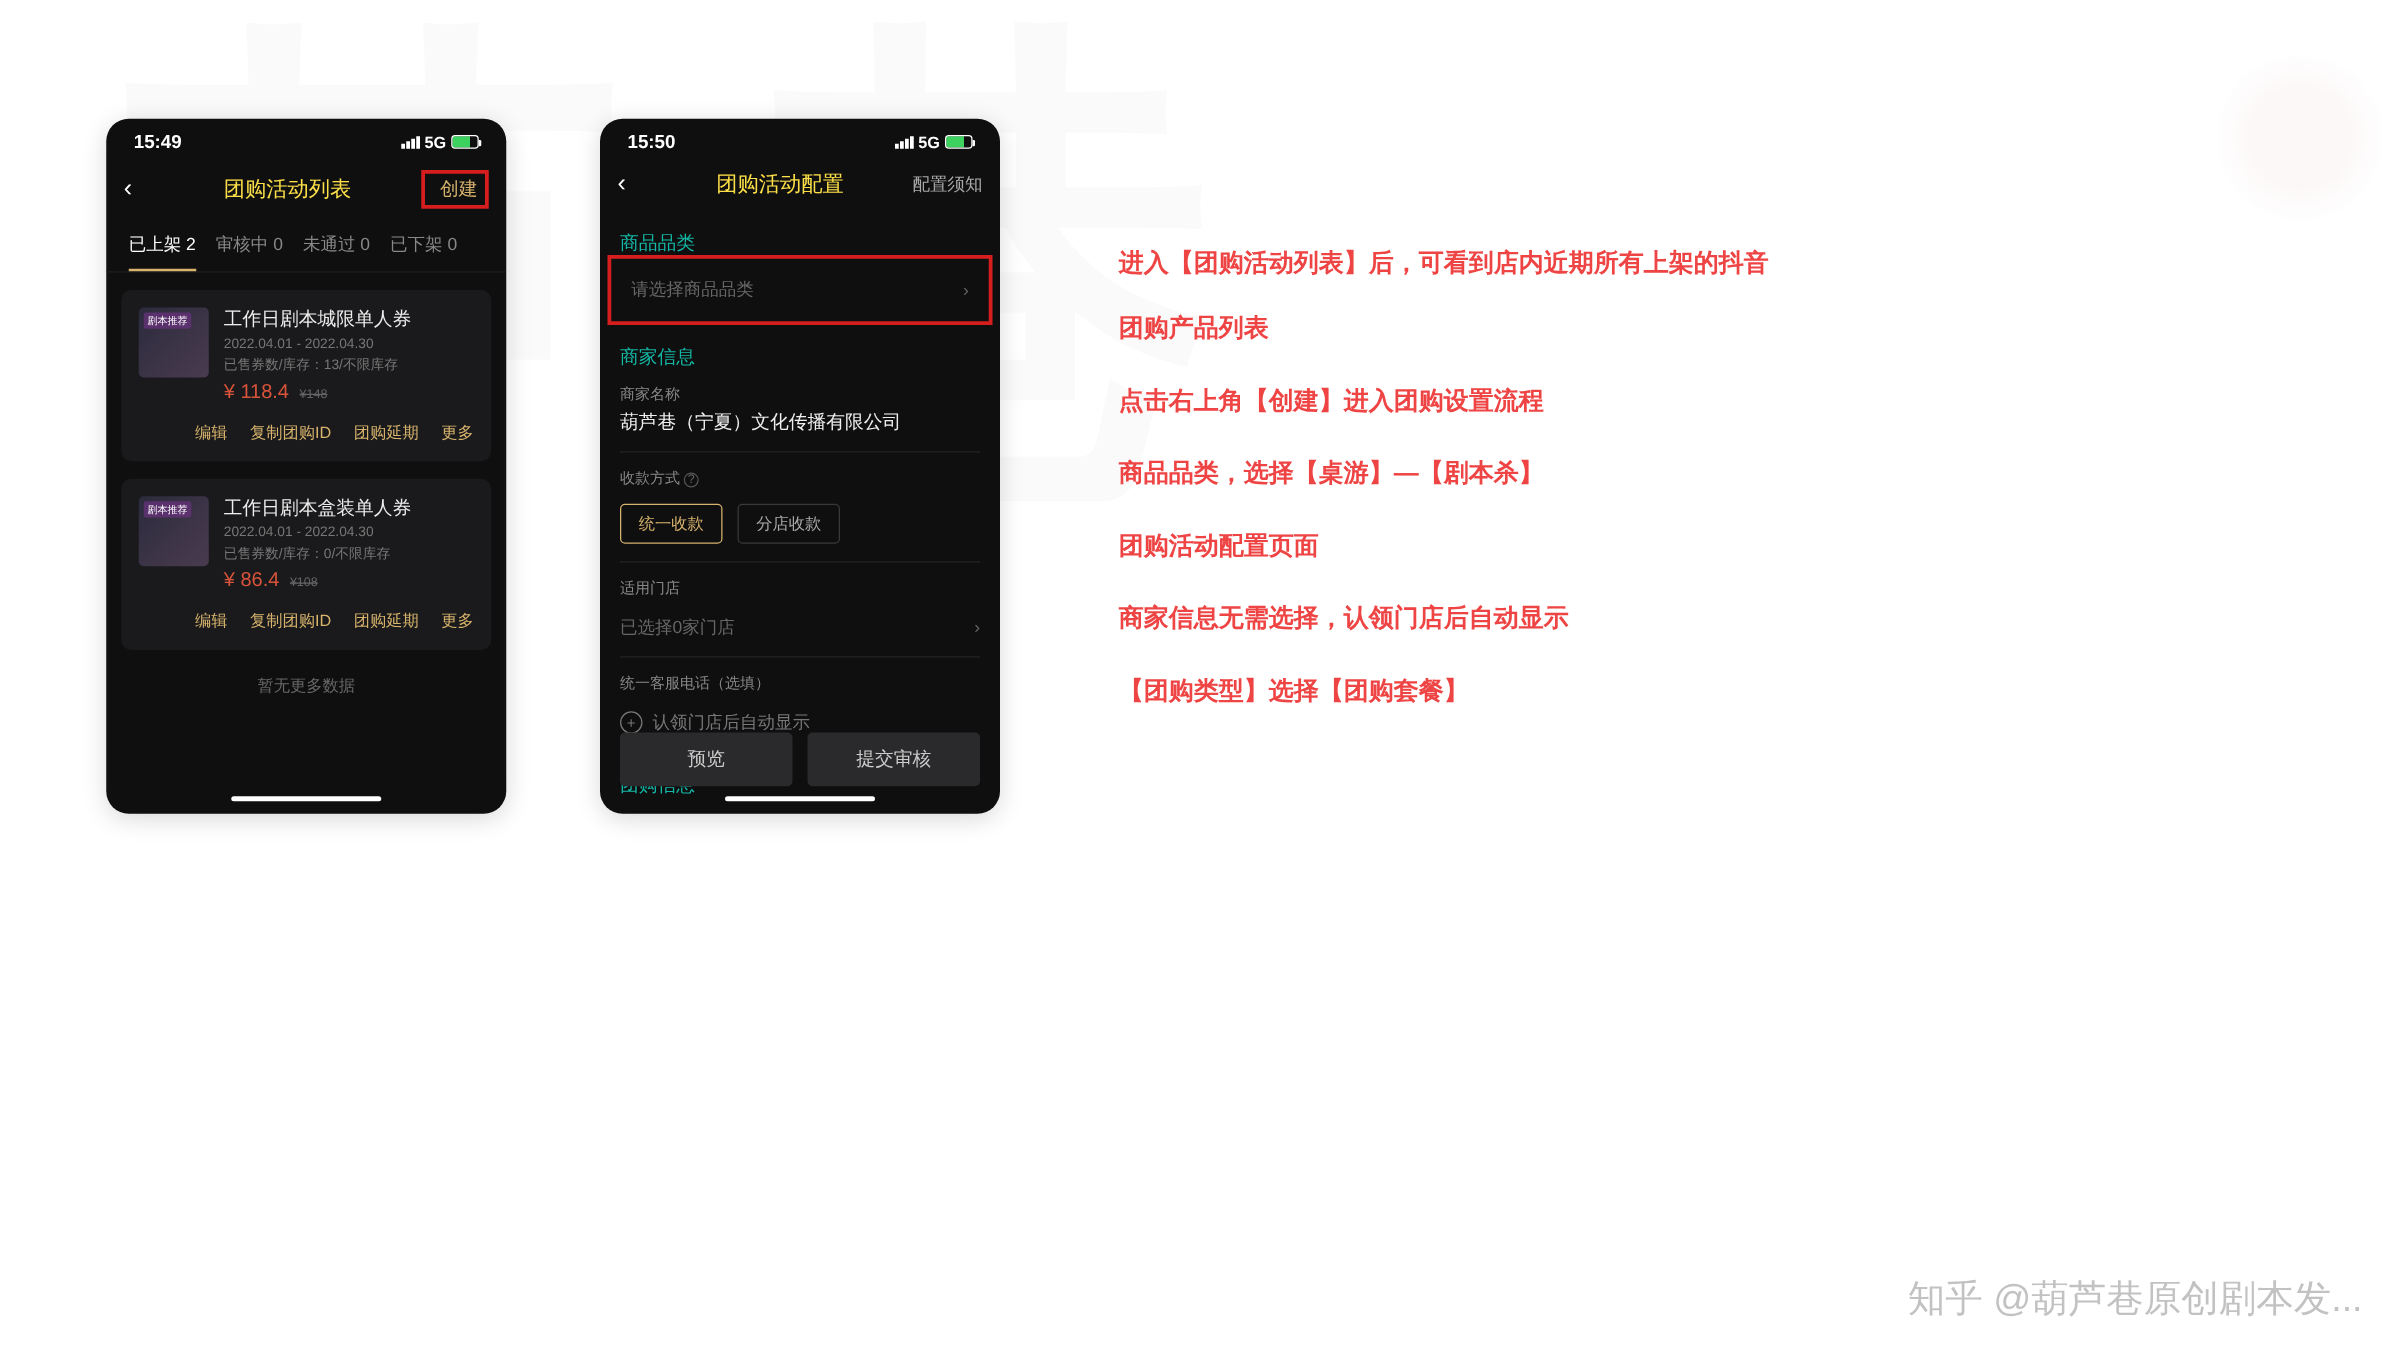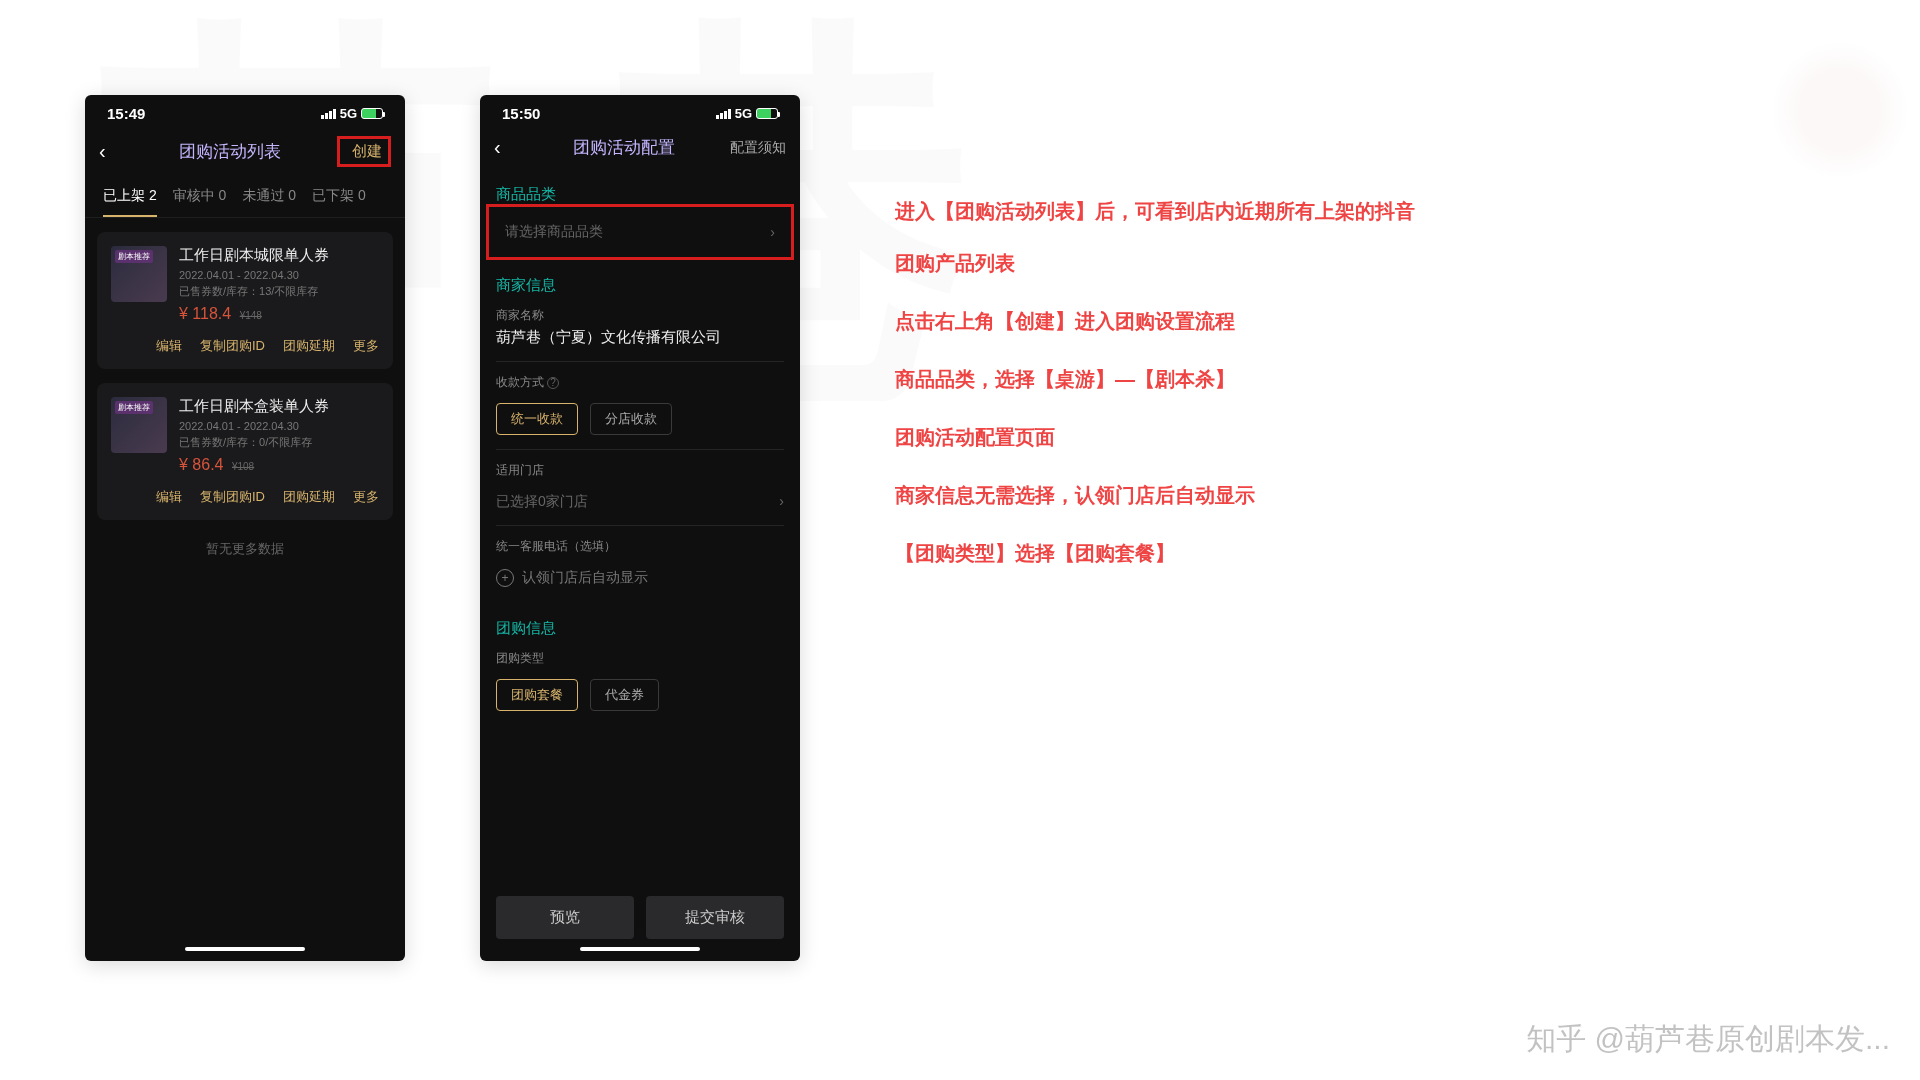--- a/index.html
+++ b/index.html
@@ -17,40 +17,40 @@
     font-size: 400px;
     color: rgba(0,0,0,0.02);
     font-weight: bold;
     z-index: 0;
     pointer-events: none;
     letter-spacing: 80px;
   }
   .phone {
     position: absolute;
     width: 320px;
-    height: 866px;
+    height: 556px;
     background: #0f0f10;
-    border-radius: 6px;
+    border-radius: 18px;
     box-shadow: 0 4px 20px rgba(0,0,0,0.15);
     overflow: hidden;
     color: #e5e5e5;
   }
   .phone-1 { top: 95px; left: 85px; }
   .phone-2 { top: 95px; left: 480px; }
   .status-bar {
     display: flex; justify-content: space-between; align-items: center;
     padding: 10px 22px 4px; font-size: 15px; font-weight: 600; color: #fff;
   }
   .status-right { display: flex; align-items: center; gap: 4px; font-size: 13px; }
   .nav-bar {
     display: flex; align-items: center; justify-content: space-between;
     padding: 10px 14px;
   }
   .nav-back { font-size: 20px; color: #fff; width: 24px; }
-  .nav-title { font-size: 17px; color: #c4b5fd; font-weight: 500; }
+  .nav-title { font-size: 17px; color: #fde047; font-weight: 500; }
   .nav-action { font-size: 15px; color: #d7b36c; padding: 3px 6px; }
   .nav-action.hl { border: 3px solid #d61e1e; padding-left: 12px; }
   .nav-info { font-size: 14px; color: #aaa; }
   .tabs {
     display: flex; gap: 16px; padding: 10px 18px 0; font-size: 14px;
     border-bottom: 1px solid #1f1f1f;
   }
   .tab { color: #888; padding-bottom: 10px; }
   .tab.active { color: #fff; border-bottom: 2px solid #d7b36c; }
   .card {

